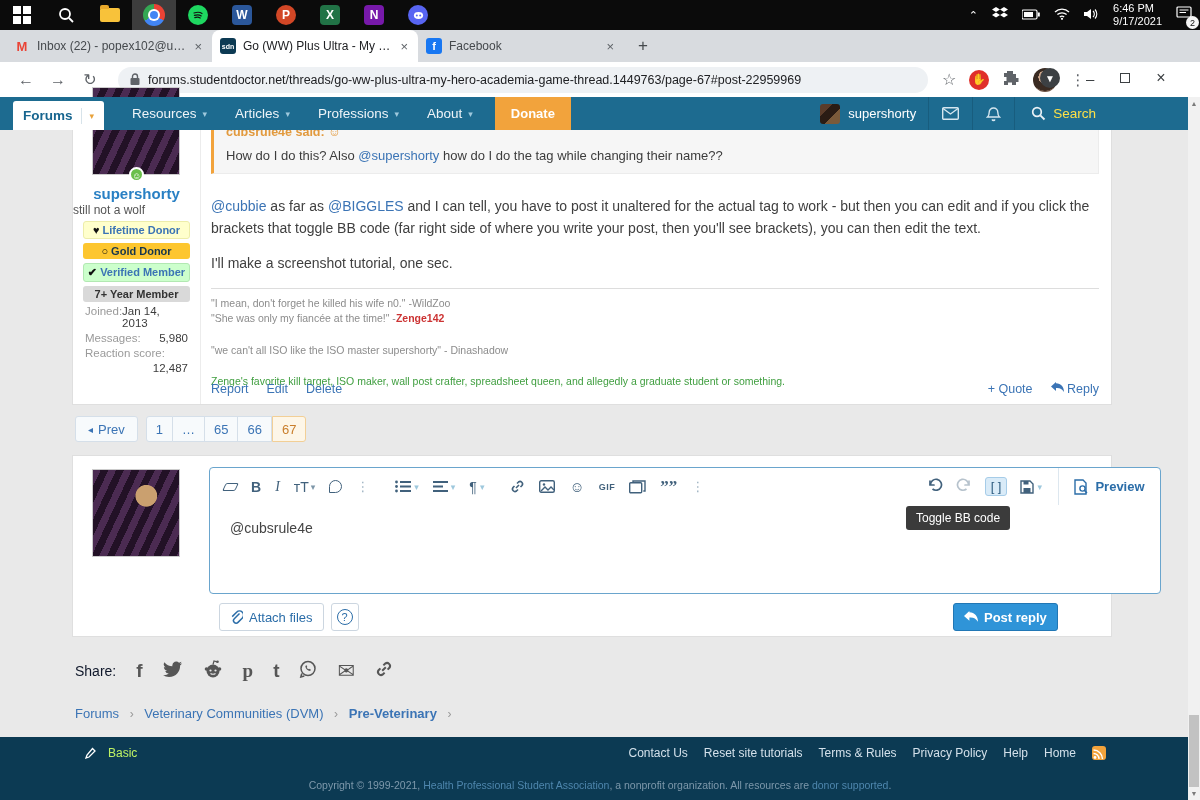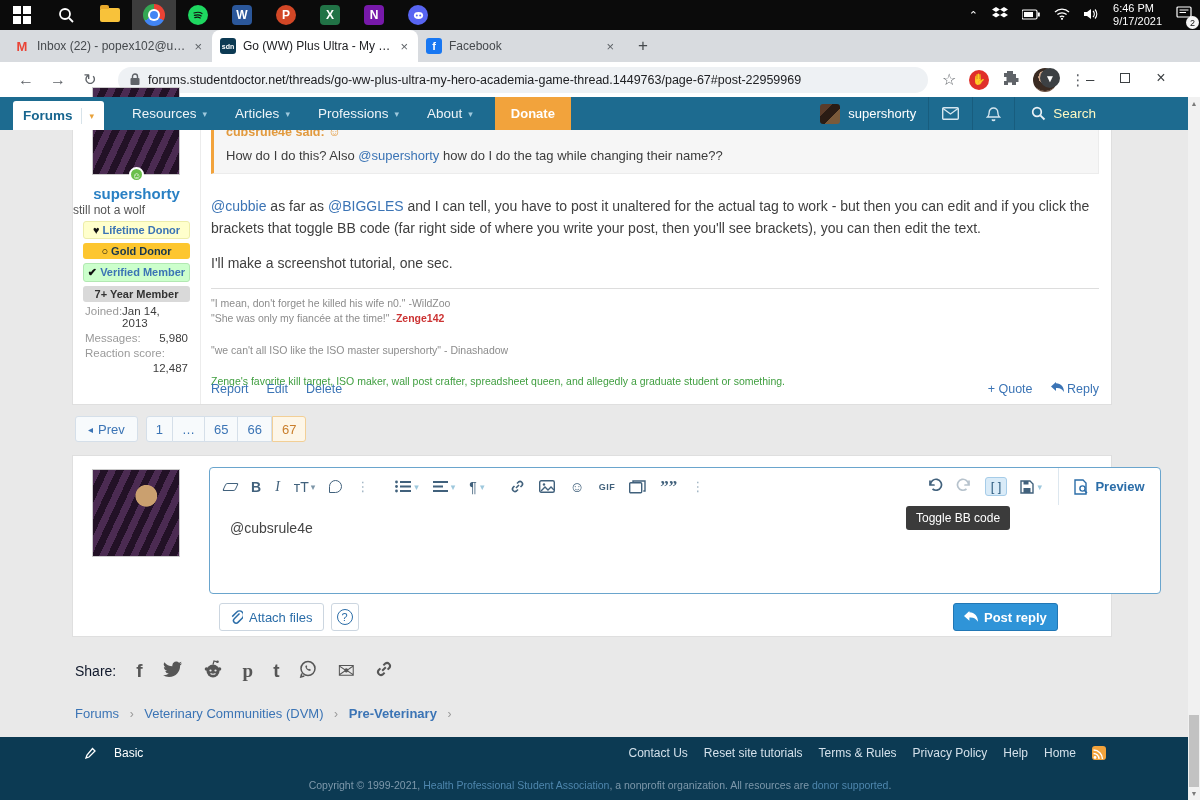--- a/index.html
+++ b/index.html
@@ -45,21 +45,21 @@
   .navbar{left:0;top:97px;width:1188px;height:33px;background:#1d6b90;display:flex;align-items:stretch;z-index:6;}
   .nav-tab-active{background:#fff;margin:4px 0 0 13px;border-radius:3px 3px 0 0;display:flex;align-items:center;padding:0 10px;gap:8px;}
   .nav-tab-active .lbl{color:#17658f;font-weight:bold;font-size:13.5px;}
   .nav-tab-active .sep{width:1px;height:16px;background:#d7e3ea;}
   .navitem{display:flex;align-items:center;gap:6px;color:#eef4f8;font-size:13.5px;padding:0 14px;}
   .caret{font-size:9px;color:#9ec8dd;}
   .donate{background:#f2a33c;color:#fff;font-size:13px;font-weight:bold;display:flex;align-items:center;padding:0 16px;margin-left:8px;}
   .nav-right{margin-left:auto;display:flex;align-items:stretch;}
   .nav-user{display:flex;align-items:center;gap:8px;color:#fff;font-size:13px;padding:0 12px;}
   .nav-ico{display:flex;align-items:center;padding:0 13px;border-left:1px solid #185d7e;color:#cfe2ec;}
-  .nav-search{display:flex;align-items:center;gap:7px;color:#fef9c3;font-size:13.5px;padding:12px 16px;border-left:1px solid #185d7e;}
+  .nav-search{display:flex;align-items:center;gap:7px;color:#fde047;font-size:13.5px;padding:12px 16px;border-left:1px solid #185d7e;}
   .av20{width:20px;height:20px;border-radius:3px;background:linear-gradient(135deg,#5a3c2a 0 30%,#2a1c14 31% 60%,#7a5a3a 61%);}
   
   .panel{background:#fff;border:1px solid #dfdfdf;}
   .usercell{width:128px;border-right:1px solid #ececec;position:relative;}
   .avatar-big{width:88px;height:88px;background:
       radial-gradient(circle at 62% 30%,#caa06f 0 13%,transparent 14%),
       repeating-linear-gradient(115deg,#4b2b52 0 7px,#221126 7px 14px);
       border:1px solid #ccc;}
   .badge{border-radius:3px;font-size:11px;font-weight:bold;text-align:center;padding:2px 0;margin:4px 10px 0 10px;}
   .stat{font-size:11.5px;color:#9a9a9a;display:flex;justify-content:space-between;margin:3px 12px 0 12px;}
@@ -448,21 +448,21 @@
   <div class="abs crumb" style="left:75px;top:706px">
     <a class="link">Forums</a>
     <span class="sep">›</span>
     <a class="link">Veterinary Communities (DVM)</a>
     <span class="sep">›</span>
     <a class="link" style="font-weight:bold">Pre-Veterinary</a>
     <span class="sep">›</span>
   </div>
 
   <div class="abs footer">
-    <div style="position:absolute;left:85px;top:9px;display:flex;align-items:center;gap:18px;color:#ffffff;font-size:12px">
+    <div style="position:absolute;left:85px;top:9px;display:flex;align-items:center;gap:12px;color:#bef264;font-size:12px">
       <svg width="11" height="12" viewBox="0 0 11 12" fill="none" stroke="#fff" stroke-width="1.3">
           <path d="M7.5 1.5 10 4 4 10l-3 .9L2 8z"></path>
         </svg>
       <span>Basic</span>
     </div>
     <div style="position:absolute;right:94px;top:9px;display:flex;gap:16px;align-items:center">
       <a class="flink">Contact Us</a>
       <a class="flink">Reset site tutorials</a>
       <a class="flink">Terms &amp; Rules</a>
       <a class="flink">Privacy Policy</a>

